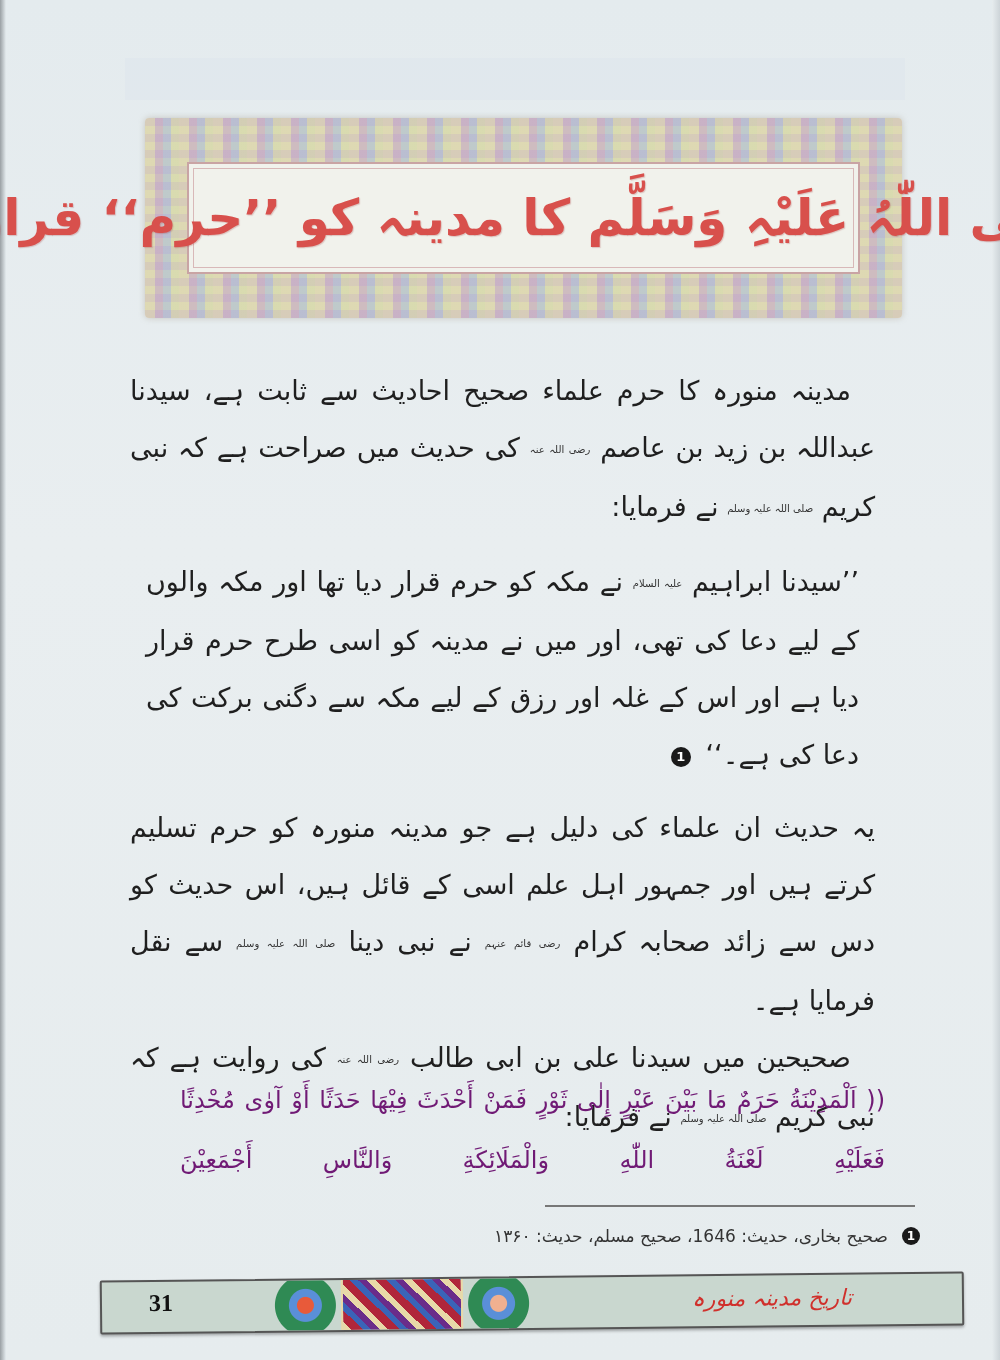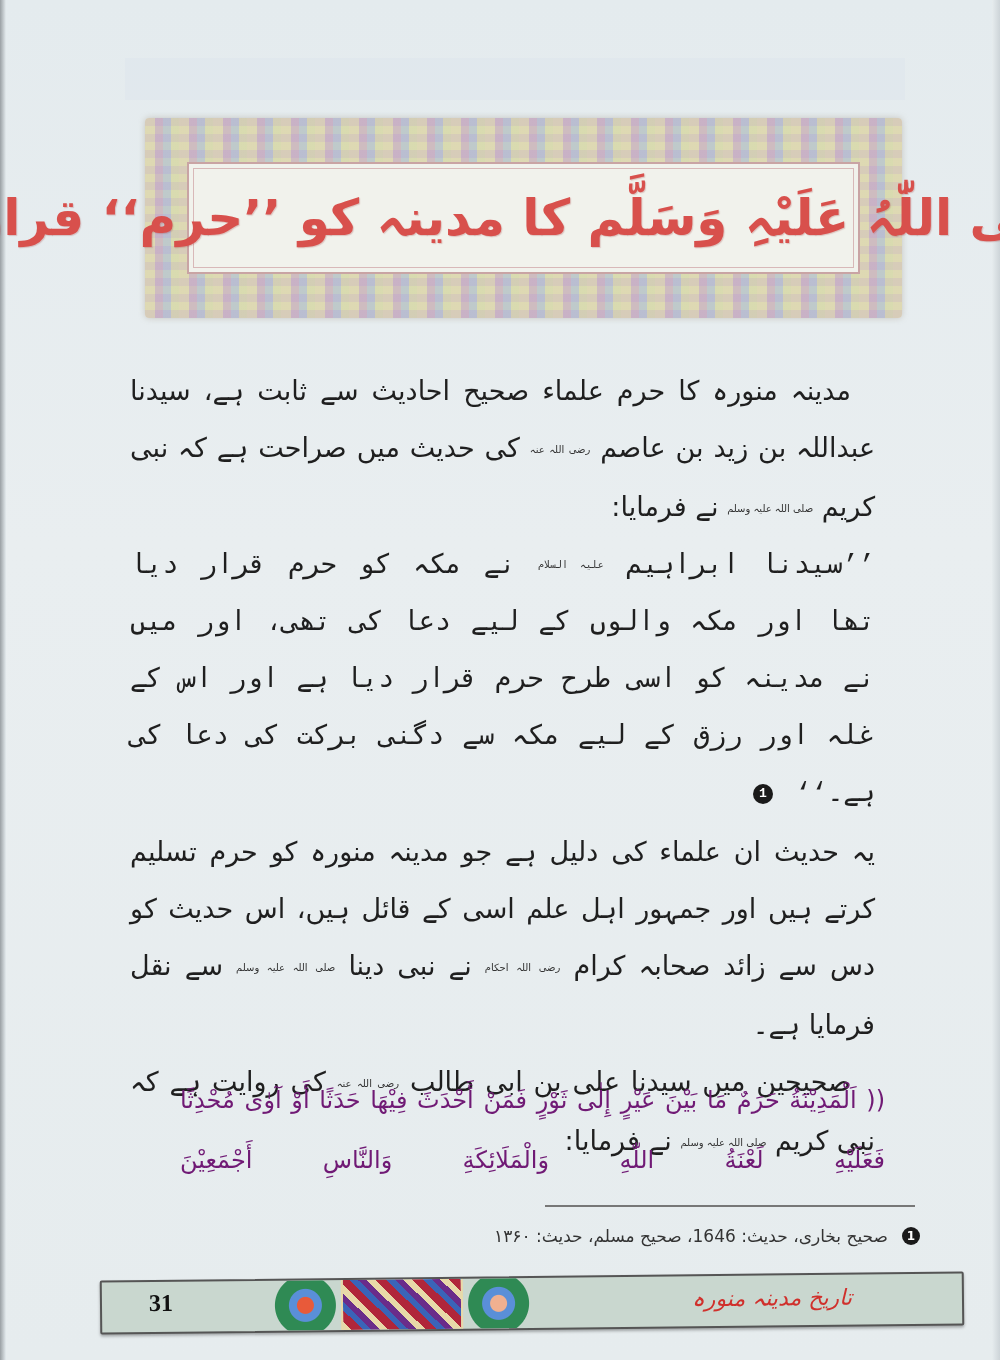--- a/index.html
+++ b/index.html
@@ -51,21 +51,21 @@
     }
     
     .body-text {
       position:absolute; left:130px; width:745px; top:362px;
       direction:rtl; text-align:justify;
       color:#1f1f1f; font-size:27px; line-height:57px;
       font-family:"DejaVu Sans", sans-serif;
     }
     .para { margin:0; text-indent:24px; }
     .para.no-indent { text-indent:0; }
-    .quote { margin:0; padding-right:0;font-family:Liberation Mono, monospace; }
+    .quote { margin:16px; padding-right:0; }
     .honorific { font-size:10px; vertical-align:middle; color:#333; }
     .fn-marker {
       display:inline-block; width:20px; height:20px; border-radius:50%;
       background:#1a1a1a; color:#fff; font-size:13px; line-height:20px;
       text-align:center; font-weight:bold; vertical-align:middle; margin-right:6px;
     }
     .arabic-hadith {
       position:absolute; left:180px; width:705px; top:1070px;
       direction:rtl; text-align:justify; text-align-last:justify;
       color:#701a75; font-size:24px; line-height:60px;
@@ -143,21 +143,21 @@
 
   <p class="quote">
     <span>’’سیدنا ابراہیم</span>
     <span class="honorific">علیہ السلام</span>
     <span>نے مکہ کو حرم قرار دیا تھا اور مکہ والوں کے لیے دعا کی تھی، اور میں نے مدینہ کو اسی طرح حرم قرار دیا ہے اور اس کے غلہ اور رزق کے لیے مکہ سے دگنی برکت کی دعا کی ہے۔‘‘</span>
     <span class="fn-marker">1</span>
   </p>
 
   <p class="para no-indent">
     <span>یہ حدیث ان علماء کی دلیل ہے جو مدینہ منورہ کو حرم تسلیم کرتے ہیں اور جمہور اہل علم اسی کے قائل ہیں، اس حدیث کو دس سے زائد صحابہ کرام</span>
-    <span class="honorific">رضی اللہ احکام</span>
+    <span class="honorific">رضی قائم عنہم</span>
     <span>نے نبی دینا</span>
     <span class="honorific">صلی اللہ علیہ وسلم</span>
     <span>سے نقل فرمایا ہے۔</span>
   </p>
 
   <p class="para">
     <span>صحیحین میں سیدنا علی بن ابی طالب</span>
     <span class="honorific">رضی اللہ عنہ</span>
     <span>کی روایت ہے کہ نبی کریم</span>
     <span class="honorific">صلی اللہ علیہ وسلم</span>

